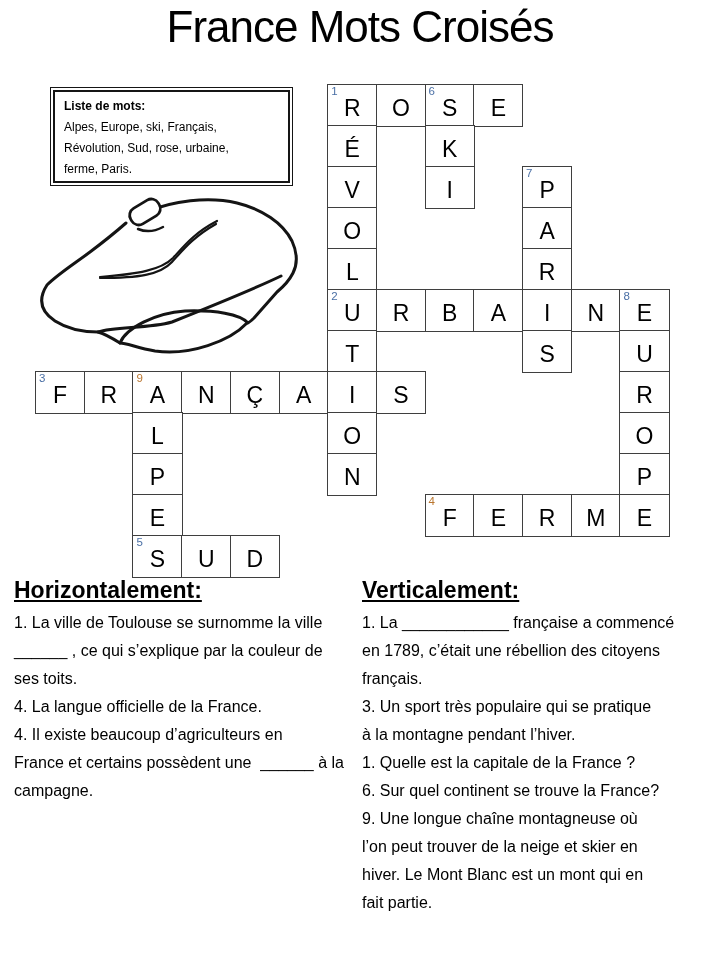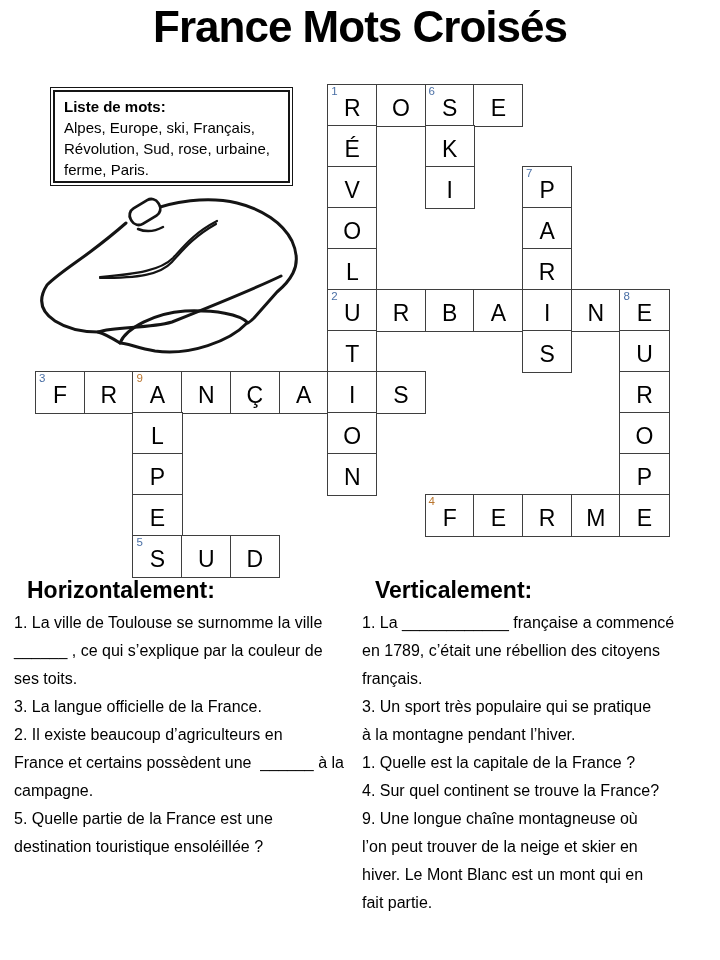--- a/index.html
+++ b/index.html
@@ -1,36 +1,36 @@
 <!DOCTYPE html>
 <html><head>
 <meta charset="utf-8">
 <style>
   html,body{margin:0;padding:0;background:#fff;}
   .page{position:relative;width:720px;height:960px;background:#ffffff;
         font-family:"Liberation Sans",sans-serif;color:#000;overflow:hidden;}
   .title{position:absolute;top:2px;left:0;width:720px;text-align:center;
-         font-size:44px;font-weight:700;letter-spacing:-1px;}
+         font-size:44px;font-weight:400;letter-spacing:-1px;}
   .wordbox{position:absolute;left:50px;top:87px;width:243px;height:99px;
            border:1.5px solid #151515;padding:2px;box-sizing:border-box;background:#fff;}
   .wordbox-inner{border:2.5px solid #151515;width:100%;height:100%;
-                 box-sizing:border-box;padding:4px 9px;font-size:15px;line-height:21px;}
+                 box-sizing:border-box;padding:4px 9px;font-size:12px;line-height:21px;}
   .wordbox-heading{font-weight:700;}
   .wordbox-words{white-space:pre;}
   #beret{position:absolute;left:30px;top:190px;width:295px;height:185px;}
   #grid{position:absolute;left:35px;top:84px;width:636px;height:495px;}
   .cell{position:absolute;box-sizing:border-box;width:50.2px;height:42.5px;
         border:1.5px solid #3f3f3f;background:#fff;
         display:flex;align-items:center;justify-content:center;padding-top:7px;}
   .cell .letter{font-size:23px;line-height:1;}
   .cell .cellnum{position:absolute;top:1px;left:3px;font-size:11.5px;line-height:1;}
   .clues-col{position:absolute;top:577px;}
   #across-col{left:14px;width:356px;}
   #down-col{left:362px;width:344px;}
-  .clues-heading{font-size:23px;font-weight:700;line-height:27px;margin:0 0 5px 13px;}
+  .clues-heading{font-size:23px;font-weight:700;line-height:27px;margin:0 0 5px 0;text-decoration:underline;}
   .clue{white-space:pre;font-size:16px;line-height:28px;}
 </style>
 </head>
 <body>
 
 <div class="page">
 
   <div class="title">France Mots Croisés</div>
 
   <div class="wordbox">
@@ -233,39 +233,37 @@
         <span class="letter">D</span>
       </div>
     </div>
 
   <div class="clues-col" id="across-col">
     <div class="clues-heading">Horizontalement:</div>
     <div id="across-list">
         <div class="clue">1. La ville de Toulouse se surnomme la ville
 ______ , ce qui s’explique par la couleur de
 ses toits.</div>
-        <div class="clue">3. La langue officielle de la France.</div>
-        <div class="clue">2. Il existe beaucoup d’agriculteurs en
+        <div class="clue">4. La langue officielle de la France.</div>
+        <div class="clue">4. Il existe beaucoup d’agriculteurs en
 France et certains possèdent une  ______ à la
 campagne.</div>
-        <div class="clue">5. Quelle partie de la France est une
-destination touristique ensoléillée ?</div>
       </div>
   </div>
 
   <div class="clues-col" id="down-col">
     <div class="clues-heading">Verticalement:</div>
     <div id="down-list">
         <div class="clue">1. La ____________ française a commencé
 en 1789, c’était une rébellion des citoyens
 français.</div>
         <div class="clue">3. Un sport très populaire qui se pratique
 à la montagne pendant l’hiver.</div>
         <div class="clue">1. Quelle est la capitale de la France ?</div>
-        <div class="clue">4. Sur quel continent se trouve la France?</div>
+        <div class="clue">6. Sur quel continent se trouve la France?</div>
         <div class="clue">9. Une longue chaîne montagneuse où
 l’on peut trouver de la neige et skier en
 hiver. Le Mont Blanc est un mont qui en
 fait partie.</div>
       </div>
   </div>
 
 </div>
 
 </body></html>

